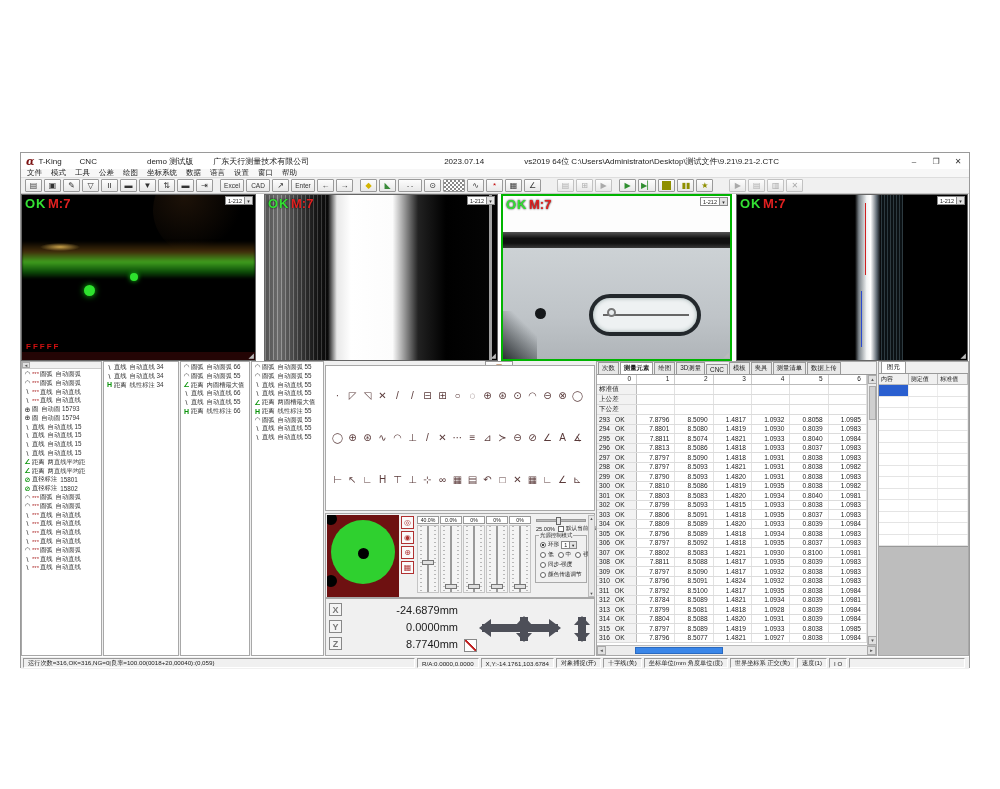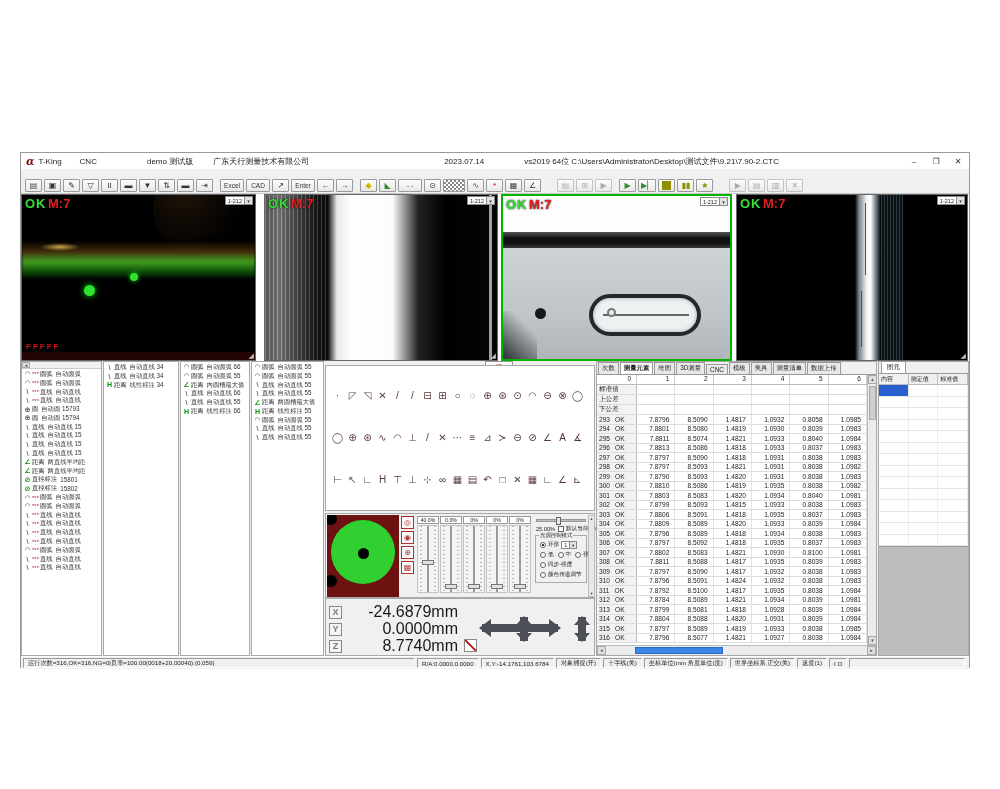--- a/index.html
+++ b/index.html
@@ -166,21 +166,21 @@
     border:1px solid #bbb; font-size:4px; color:#555; display:flex; flex-direction:column;
     justify-content:space-between; align-items:center; }
 
   
   .coords { position:absolute; left:0; top:237px; width:270px; height:58px; background:#f0f0f0;
     border:1px solid #a8a8a8; }
   .axis-row { position:absolute; left:3px; display:flex; align-items:center; }
   .axis-row.rx { top:4px; } .axis-row.ry { top:21px; } .axis-row.rz { top:38px; }
   .axis-ic { width:13px; height:13px; border:1px solid #888; background:#f4f4f4; color:#777;
     font-weight:bold; font-size:9px; display:flex; align-items:center; justify-content:center; margin-right:6px; }
-  .axis-val { width:110px; text-align:right; font-size:16px; color:#1a1a1a; }
+  .axis-val { width:110px; text-align:right; font-size:11px; color:#1a1a1a; }
   .zbtn { position:absolute; left:138px; top:40px; width:13px; height:13px; border:1px solid #888; background:#fff;
     background-image:linear-gradient(45deg,transparent 44%,#c02020 46%,#c02020 56%,transparent 58%); }
   .apad { position:absolute; left:152px; top:8px; width:118px; height:44px; }
   .ah { position:absolute; left:4px; top:17px; width:76px; height:8px; background:#4d4f58; }
   .ah::before { content:""; position:absolute; left:-12px; top:-5px; border:9px solid transparent;
     border-right:12px solid #4d4f58; }
   .ah::after { content:""; position:absolute; right:-12px; top:-5px; border:9px solid transparent;
     border-left:12px solid #4d4f58; }
   .av { position:absolute; width:8px; height:24px; background:#4d4f58; }
   .av::before { content:""; position:absolute; left:-4px; top:-9px; border:8px solid transparent;
@@ -252,28 +252,41 @@
       <span>T-King</span>
       <span class="tb-sp" style="width:18px"></span>
       <span>CNC</span>
       <span class="tb-sp" style="width:50px"></span>
       <span>demo 测试版</span>
       <span class="tb-sp" style="width:20px"></span>
       <span>广东天行测量技术有限公司</span>
       <span class="tb-sp" style="width:135px"></span>
       <span>2023.07.14</span>
       <span class="tb-sp" style="width:40px"></span>
-      <span>vs2019 64位  C:\Users\Administrator\Desktop\测试文件\9.21\7.90-2.CTC</span>
+      <span>vs2019 64位  C:\Users\Administrator\Desktop\测试文件\9.21\9.21-2.CTC</span>
       <div class="win-controls">
         <div class="win-btn">–</div>
         <div class="win-btn">❐</div>
         <div class="win-btn">✕</div>
       </div>
     </div>
 
+    <div class="menubar" id="menubar">
+        <span class="menu-item">文件</span>
+        <span class="menu-item">模式</span>
+        <span class="menu-item">工具</span>
+        <span class="menu-item">公差</span>
+        <span class="menu-item">绘图</span>
+        <span class="menu-item">坐标系统</span>
+        <span class="menu-item">数据</span>
+        <span class="menu-item">语言</span>
+        <span class="menu-item">设置</span>
+        <span class="menu-item">窗口</span>
+        <span class="menu-item">帮助</span>
+      </div>
 
     <div class="toolbar" id="toolbar">
         <div class="tb-btn">
           <span>▤</span>
         </div>
         <div class="tb-btn">
           <span>▣</span>
         </div>
         <div class="tb-btn">
           <span>✎</span>

